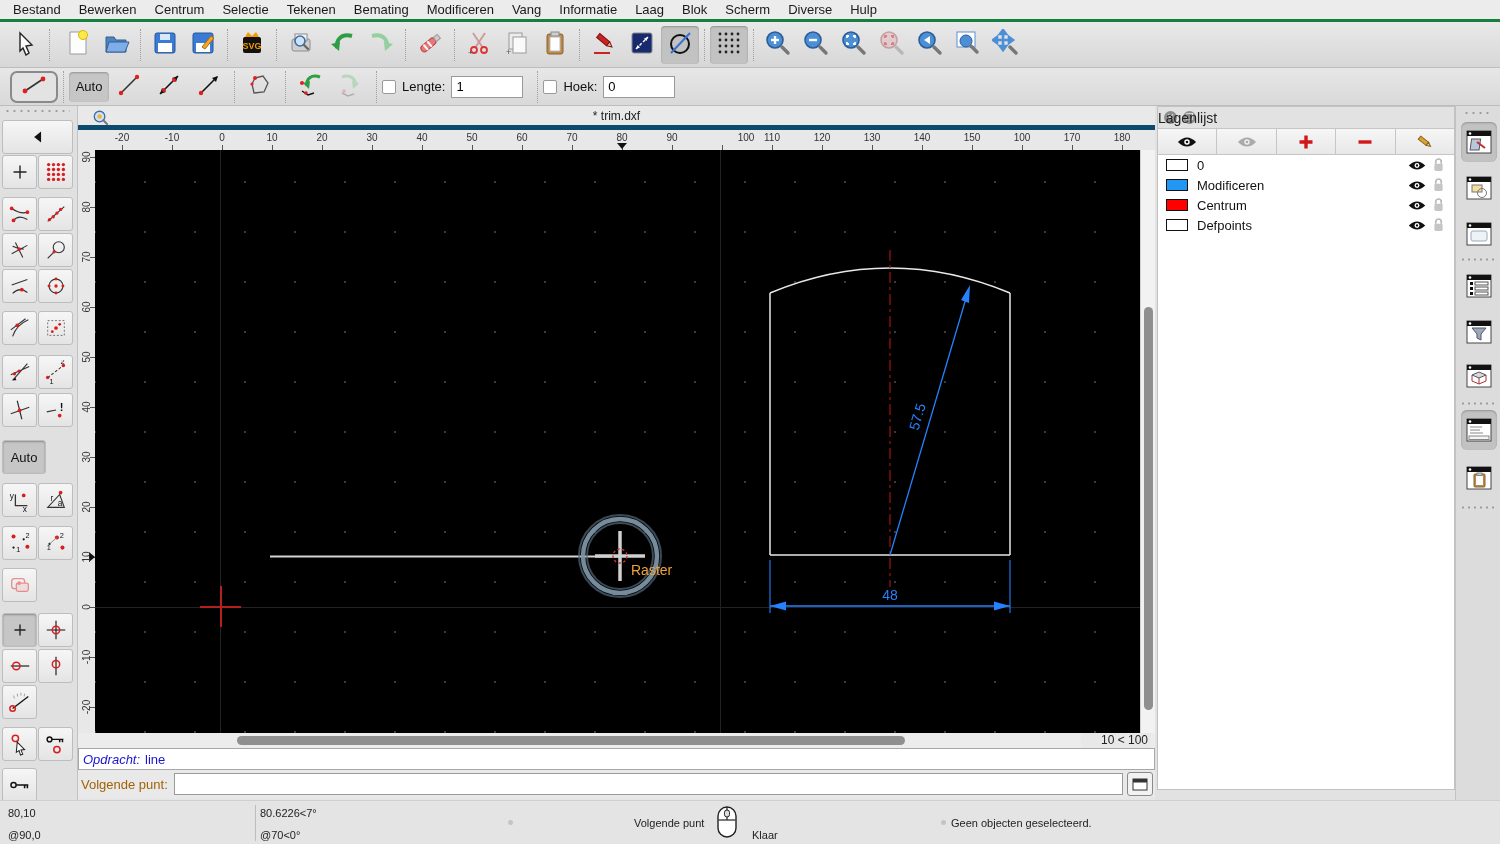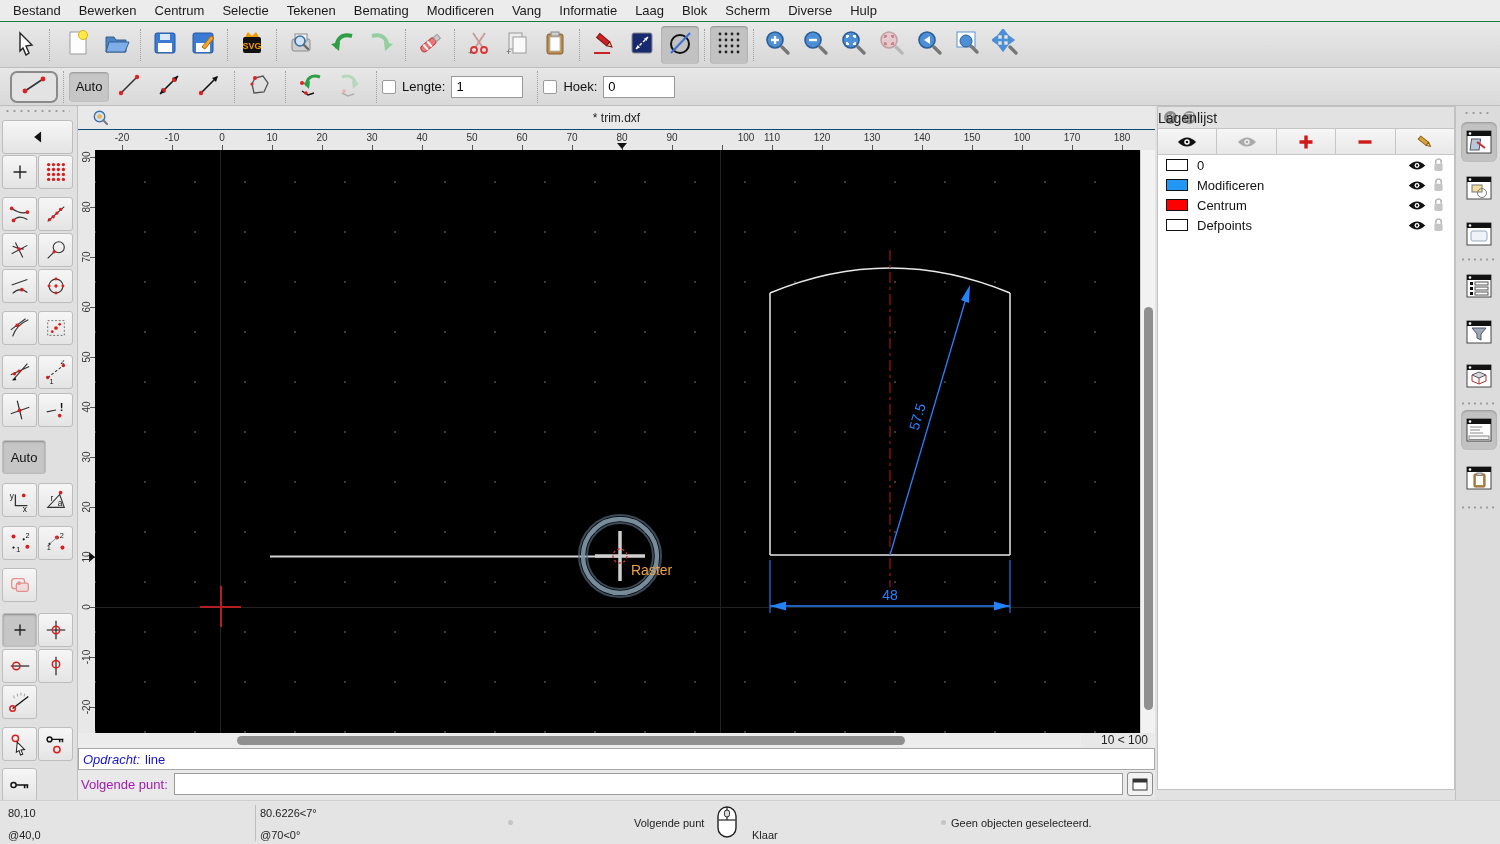--- a/index.html
+++ b/index.html
@@ -1,20 +1,20 @@
 <!DOCTYPE html>
 <html><head>
 <meta charset="utf-8">
 <style>
   * { margin:0; padding:0; box-sizing:border-box; }
   html,body { width:1500px; height:844px; overflow:hidden; }
   body { font-family:"Liberation Sans", sans-serif; background:#e2e2e2; position:relative; font-size:13px; color:#111; }
 
   
-  #menubar { position:absolute; left:0; top:0; width:1500px; height:22px; background:#ececec; display:flex; align-items:center; padding-left:4px; border-bottom:1px solid #15803d; }
+  #menubar { position:absolute; left:0; top:0; width:1500px; height:22px; background:#ececec; display:flex; align-items:center; padding-left:4px; border-bottom:3px solid #15803d; }
   .menu-item { padding:0 9px; font-size:13px; color:#1a1a1a; cursor:default; }
 
   
   #toolbar1 { position:absolute; left:0; top:22px; width:1500px; height:46px; background:linear-gradient(#e9e9e9,#d7d7d7); border-bottom:1px solid #bdbdbd; display:flex; align-items:center; padding-left:6px; }
   .tb { width:38px; height:38px; display:flex; align-items:center; justify-content:center; border-radius:4px; }
   .tb.active { background:#c2c2c2; box-shadow:inset 0 1px 2px rgba(0,0,0,.25); }
   .tb.disabled { opacity:.55; }
   .vsep { width:1px; height:32px; margin:0 5px; border-left:1px dotted #9f9f9f; }
   .hpad4 { width:4px; }
 
@@ -31,21 +31,21 @@
   
   #palette { position:absolute; left:0; top:106px; width:78px; height:694px; background:#e0e0e0; border-right:1px solid #c2c2c2; }
   #palette .handle { position:absolute; left:4px; top:3px; width:66px; height:4px; background-image:radial-gradient(circle,#9a9a9a 1px,transparent 1.2px); background-size:7px 4px; }
   .pbtn { position:absolute; width:35px; height:34px; background:linear-gradient(#f6f6f6,#e4e4e4); border:1px solid #bdbdbd; border-radius:3px; display:flex; align-items:center; justify-content:center; }
   .pbtn.wide { width:71px; }
   .pbtn.pressed { background:#c6c6c6; box-shadow:inset 0 1px 2px rgba(0,0,0,.3); }
   .pbtn svg { display:block; }
 
   
   #center { position:absolute; left:78px; top:106px; width:1077px; height:694px; background:#e6e6e6; }
-  #doc-titlebar { position:absolute; left:0; top:0; width:1077px; height:24px; background:#e9e9e9; border-bottom:1px solid #0c4a6e; display:flex; align-items:center; }
+  #doc-titlebar { position:absolute; left:0; top:0; width:1077px; height:24px; background:#e9e9e9; border-bottom:5px solid #0c4a6e; display:flex; align-items:center; }
   #doc-title { position:absolute; left:0; width:100%; text-align:center; font-size:12px; color:#222; }
   #doc-zoom-icon { position:absolute; left:14px; top:3px; }
   #hruler { position:absolute; left:0; top:24px; width:1077px; height:20px; background:#e8e8e8; font-size:10px; color:#333;
             background-image:linear-gradient(to right,#555 0 1px,transparent 1px); background-size:50px 5px; background-repeat:repeat-x; background-position:44px 15px; }
   .htick { position:absolute; top:2px; transform:translateX(-50%); }
   #hruler-marker { position:absolute; top:13px; left:539px; width:0; height:0; border-left:5px solid transparent; border-right:5px solid transparent; border-top:6px solid #111; }
   #vruler { position:absolute; left:0; top:44px; width:17px; height:583px; background:#e8e8e8; font-size:10px; color:#333;
             background-image:linear-gradient(to bottom,#555 0 1px,transparent 1px); background-size:5px 50px; background-repeat:repeat-y; background-position:12px 7px; }
   .vtick { position:absolute; left:8px; transform:translate(-50%,-50%) rotate(-90deg); }
   #vruler-marker { position:absolute; left:11px; top:402px; width:0; height:0; border-top:5px solid transparent; border-bottom:5px solid transparent; border-left:6px solid #111; }
@@ -61,21 +61,21 @@
   #vscroll { position:absolute; left:1062px; top:44px; width:15px; height:583px; background:#f2f2f2; border-left:1px solid #d0d0d0; }
   #vscroll .thumb { position:absolute; left:2.5px; top:157px; width:9px; height:403px; background:#8f8f8f; border-radius:5px; }
   #hscrollrow { position:absolute; left:0; top:627px; width:1077px; height:15px; background:#ececec; }
   #hscroll-track { position:absolute; left:17px; top:0; width:990px; height:15px; background:#ececec; }
   #hscroll-thumb { position:absolute; left:142px; top:3px; width:668px; height:9px; background:#8f8f8f; border-radius:5px; }
   #grid-status { position:absolute; right:4px; top:0; width:70px; height:15px; font-size:12px; color:#222; text-align:right; background:#e8e8e8; line-height:15px; padding-right:3px; }
 
   #cmd-history { position:absolute; left:0; top:642px; width:1077px; height:22px; background:#fff; border:1px solid #a8a8a8; font-size:13px; color:#1616d0; display:flex; align-items:center; padding-left:4px; }
   #cmd-history .lbl { font-style:italic; margin-right:5px; }
   #cmd-row { position:absolute; left:0; top:664px; width:1077px; height:28px; background:#e9e9e9; display:flex; align-items:center; }
-  #cmd-prompt { font-size:13px; color:#a21caf; margin:0 6px 0 3px; white-space:nowrap; }
+  #cmd-prompt { font-size:13px; color:#a16207; margin:0 6px 0 3px; white-space:nowrap; }
   #cmd-input { flex:1; height:22px; border:1px solid #9a9a9a; background:#fff; font-size:13px; padding:0 4px; font-family:"Liberation Sans",sans-serif; }
   #cmd-dock-btn { width:26px; height:24px; margin:0 2px 0 4px; border:1px solid #8a8a8a; background:#f2f2f2; border-radius:3px; display:flex; align-items:center; justify-content:center; }
 
   
   #layer-panel { position:absolute; left:1157px; top:106px; width:298px; height:684px; background:#fff; border:1px solid #c2c2c2; }
   #layer-header { position:absolute; left:0; top:0; width:100%; height:22px; background:#e2e2e2; border-bottom:1px solid #c6c6c6; display:flex; align-items:center; }
   .win-circle { width:13px; height:13px; border-radius:50%; background:#8d8d8d; color:#ececec; font-size:9px; line-height:13px; text-align:center; margin-left:6px; }
   #layer-title { position:absolute; left:0; width:100%; text-align:left; font-size:14px; color:#222; }
   #layer-btnrow { position:absolute; left:0; top:22px; width:100%; height:26px; display:flex; background:#efefef; border-bottom:1px solid #c6c6c6; }
   .lp-btn { flex:1; border-right:1px solid #c6c6c6; display:flex; align-items:center; justify-content:center; background:linear-gradient(#f6f6f6,#e8e8e8); }
@@ -1005,21 +1005,21 @@
         <rect x="9" y="9" width="11" height="13" rx="1" fill="#b98a4a" stroke="#8a6330"></rect>
         <rect x="12" y="8" width="5" height="2.5" fill="#ccc" stroke="#888"></rect>
         <rect x="11" y="11" width="7" height="9" fill="#fff"></rect>
       </svg>
     </div>
   <div class="dock-sep" style="top:400px;"></div>
 </div>
 
 <div id="statusbar">
   <span class="sb" style="left:8px;top:6px;">80,10</span>
-  <span class="sb" style="left:8px;top:28px;">@40,0</span>
+  <span class="sb" style="left:8px;top:28px;">@90,0</span>
   <div id="sb-sep1"></div>
   <span class="sb" style="left:260px;top:6px;">80.6226&lt;7°</span>
   <span class="sb" style="left:260px;top:28px;">@70&lt;0°</span>
   <span class="sb-dot" style="left:508px;top:19px;"></span>
   <span class="sb" style="left:634px;top:16px;">Volgende punt</span>
   <span class="sb" style="left:716px;top:4px;"><svg width="22" height="34" viewBox="0 0 22 34">
         <rect x="2" y="2" width="18" height="30" rx="9" fill="#fff" stroke="#222" stroke-width="1.4"></rect>
         <line x1="11" y1="2" x2="11" y2="15" stroke="#222" stroke-width="1.2"></line>
         <line x1="2.5" y1="15" x2="19.5" y2="15" stroke="#222" stroke-width="1.2"></line>
         <rect x="8.5" y="5" width="5" height="7" rx="2.4" fill="#ddd" stroke="#222"></rect>

